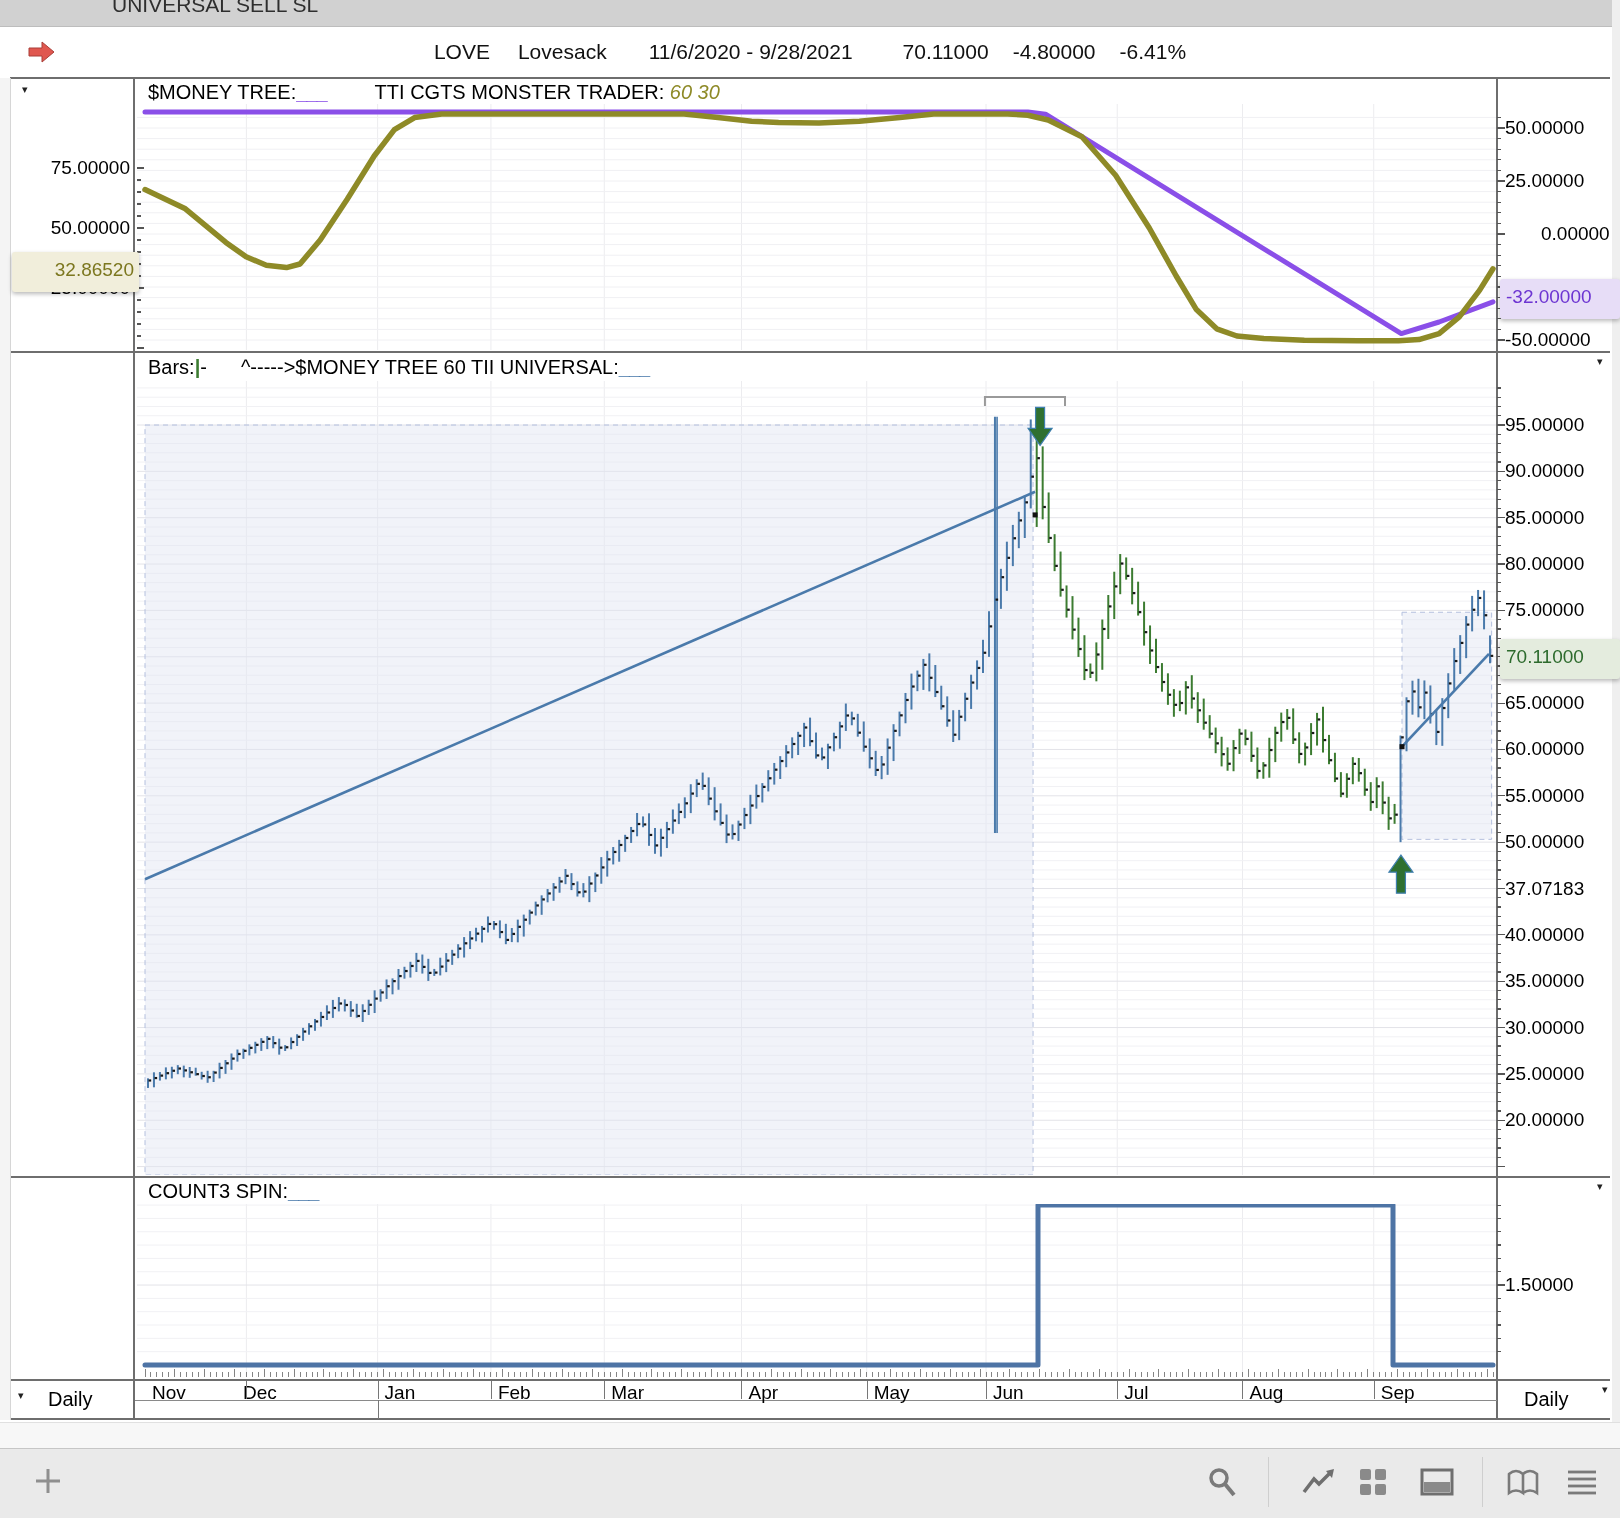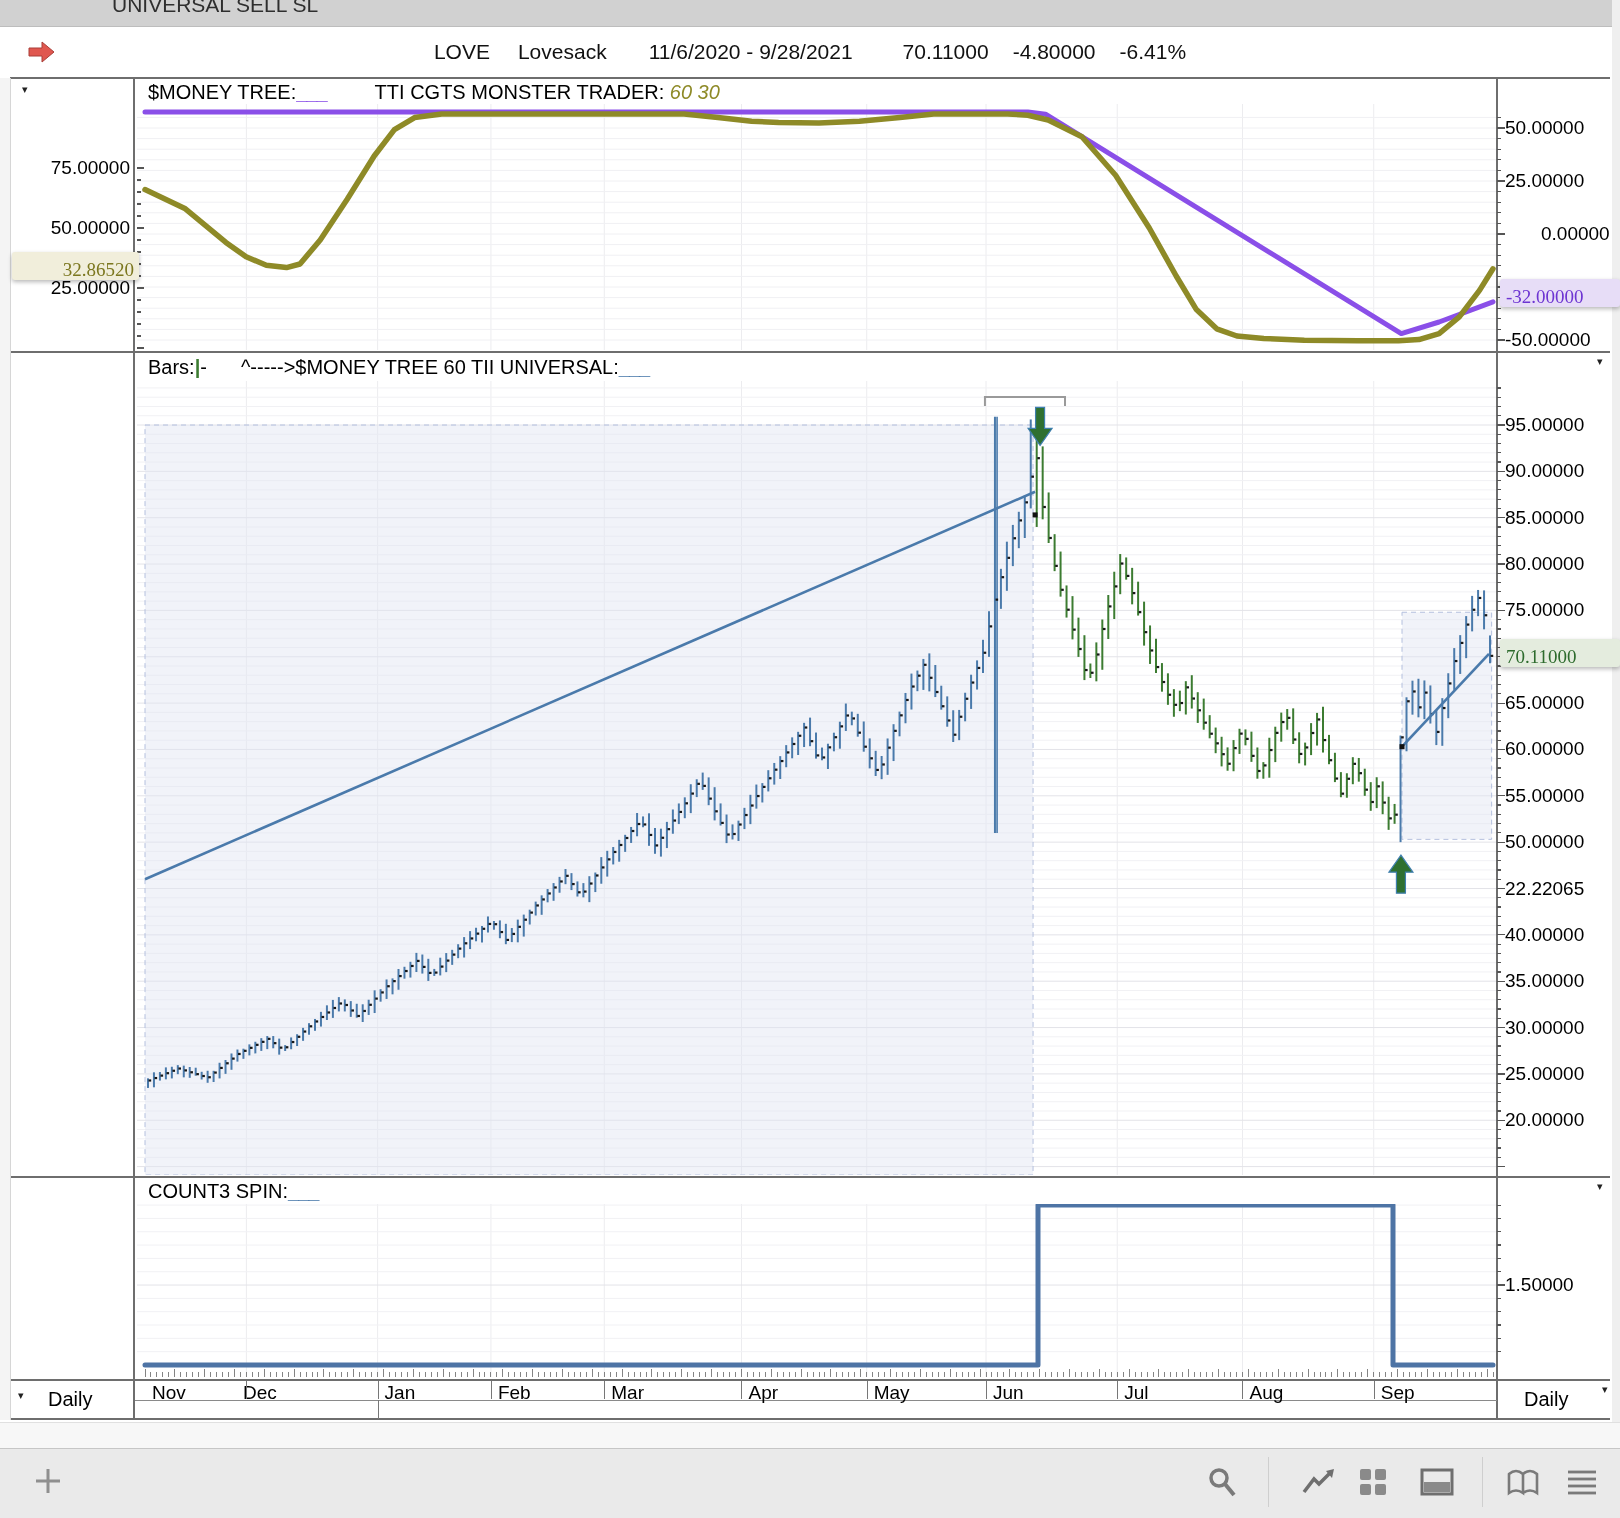--- a/index.html
+++ b/index.html
@@ -22,22 +22,22 @@
   .legend{font-size:20px;background:transparent;white-space:pre;}
   .u-purple{color:#8a4fe8;font-weight:700;letter-spacing:-1px;}
   .u-blue{color:#4a7aab;font-weight:700;letter-spacing:-1px;}
   .g-olive{color:#8e8a27;font-style:italic;}
   .g-green{color:#3c7c31;font-weight:700;}
   
   .axlbl{position:absolute;font-size:19px;line-height:22px;color:#000;}
   .axl-left{left:10px;width:120px;text-align:right;}
   .axl-right{left:1505px;width:112px;text-align:left;}
   
-  .badge{position:absolute;font-size:19px;line-height:35px;height:28px;border-radius:3px;
-         box-shadow:0 2px 4px rgba(0,0,0,0.28);z-index:6;font-family:Liberation Serif, serif;}
+  .badge{position:absolute;font-size:19px;line-height:35px;height:40px;border-radius:3px;
+         box-shadow:0 2px 4px rgba(0,0,0,0.28);z-index:6;}
   #badge-olive{left:12px;top:252px;width:122px;background:#f1eedb;color:#7c771f;text-align:right;padding-right:5px;}
   #badge-purple{left:1500px;top:279px;width:114px;background:#e7ddf7;color:#6d35d2;padding-left:6px;}
   #badge-green{left:1500px;top:639px;width:114px;background:#e4ecde;color:#2d6b2d;padding-left:6px;}
   
   .month-lbl{position:absolute;top:1382px;font-size:19px;color:#000;}
   .year-lbl{position:absolute;top:1463px;font-size:25px;color:#a21caf;}
   .mborder{position:absolute;top:1381px;width:1px;height:18px;background:#777;}
   .yborder{position:absolute;top:1400px;width:1px;height:19px;background:#777;}
   #date-midline{left:135px;top:1400px;width:1362px;height:1px;background:#8a8a8a;}
   .daily{position:absolute;top:1388px;font-size:20px;color:#000;}
@@ -1105,21 +1105,21 @@
       <div class="axlbl axl-right" style="top: 414px;">95.00000</div>
       <div class="axlbl axl-right" style="top: 460.35px;">90.00000</div>
       <div class="axlbl axl-right" style="top: 506.7px;">85.00000</div>
       <div class="axlbl axl-right" style="top: 553.05px;">80.00000</div>
       <div class="axlbl axl-right" style="top: 599.4px;">75.00000</div>
       <div class="axlbl axl-right" style="top: 645.75px;">70.00000</div>
       <div class="axlbl axl-right" style="top: 692.1px;">65.00000</div>
       <div class="axlbl axl-right" style="top: 738.45px;">60.00000</div>
       <div class="axlbl axl-right" style="top: 784.8px;">55.00000</div>
       <div class="axlbl axl-right" style="top: 831.15px;">50.00000</div>
-      <div class="axlbl axl-right" style="top: 877.5px;">22.22065</div>
+      <div class="axlbl axl-right" style="top: 877.5px;">37.07183</div>
       <div class="axlbl axl-right" style="top: 923.85px;">40.00000</div>
       <div class="axlbl axl-right" style="top: 970.2px;">35.00000</div>
       <div class="axlbl axl-right" style="top: 1016.55px;">30.00000</div>
       <div class="axlbl axl-right" style="top: 1062.9px;">25.00000</div>
       <div class="axlbl axl-right" style="top: 1109.25px;">20.00000</div>
       <div class="axlbl axl-right" style="top: 1274.05px;">1.50000</div>
       <div class="month-lbl" style="left: 152px;">Nov</div>
       <div class="month-lbl" style="left: 243px;">Dec</div>
       <div class="mborder" style="left: 246px;"></div>
       <div class="month-lbl" style="left: 384.619px;">Jan</div>

